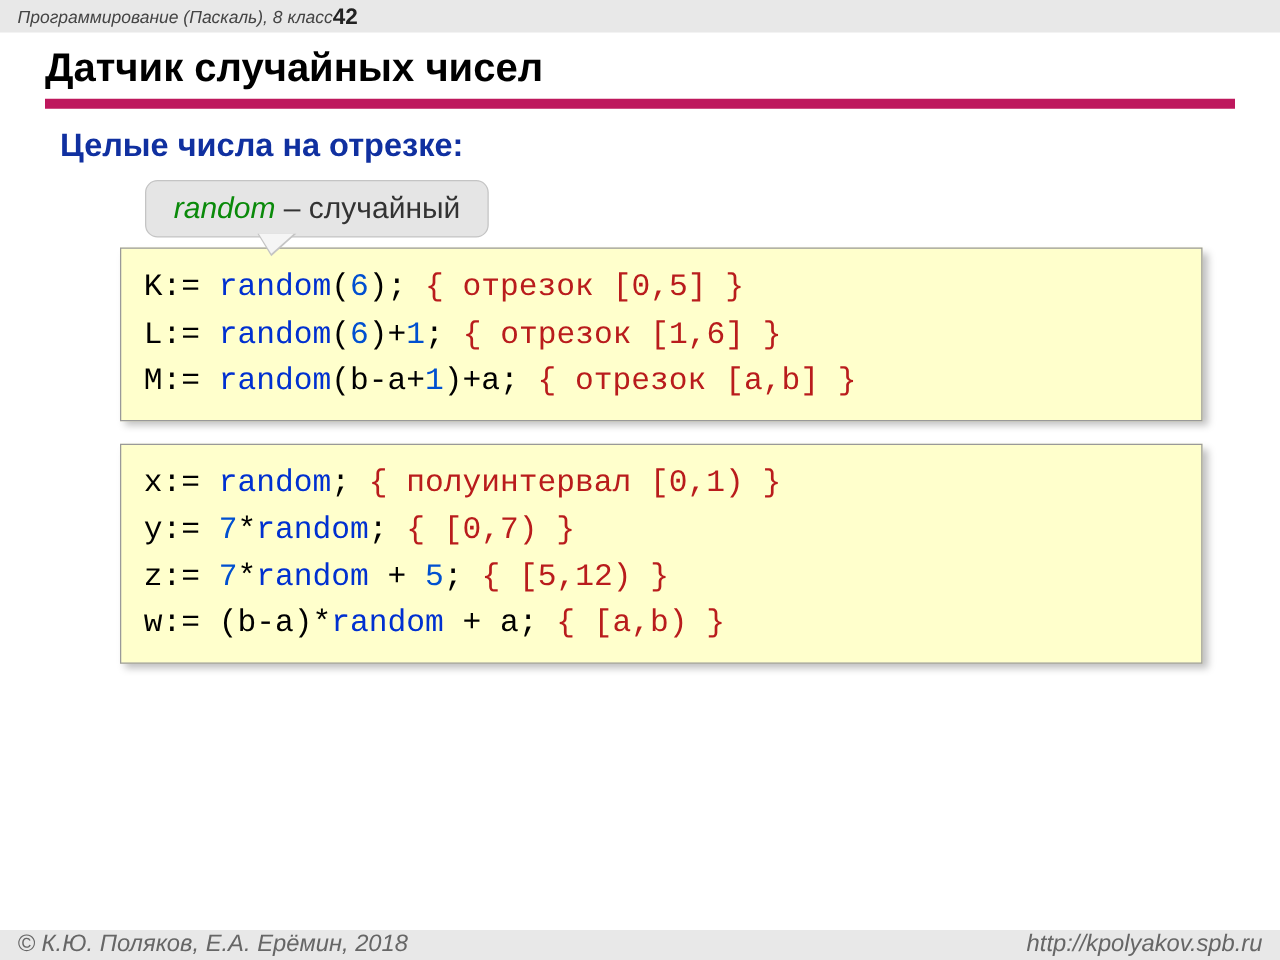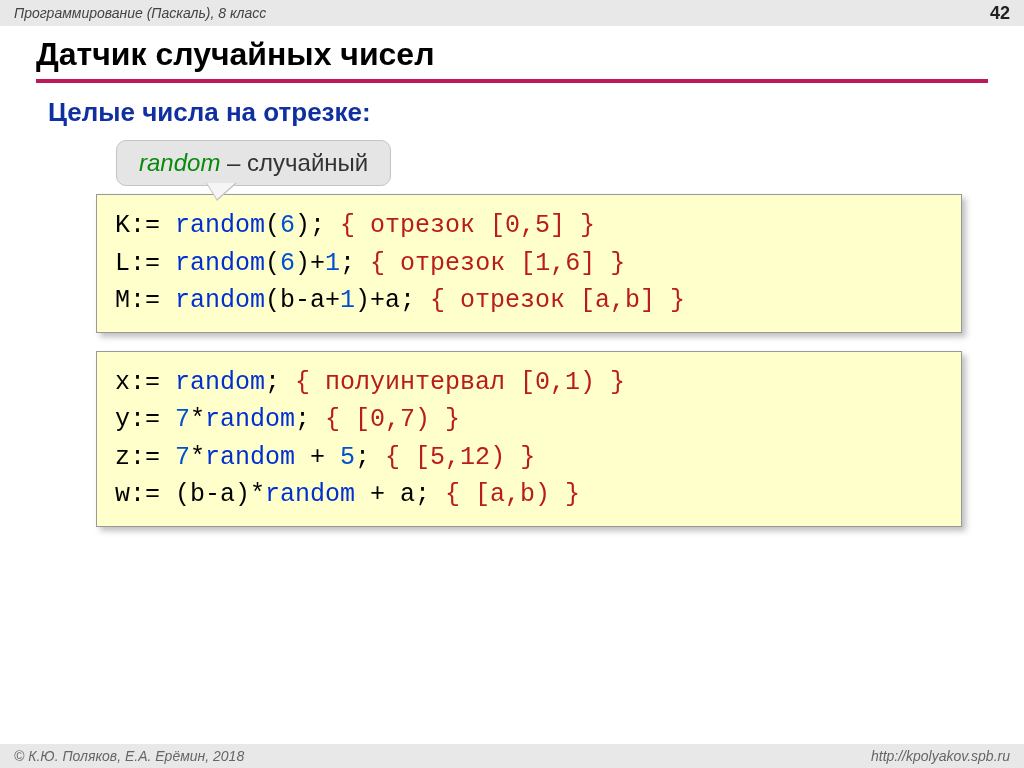--- a/index.html
+++ b/index.html
@@ -9,35 +9,35 @@
     background: #fff;
     font-family: Arial, Helvetica, sans-serif;
     position: relative;
     overflow: hidden;
   }
   .topbar {
     background: #e8e8e8;
     height: 26px;
     width: 100%;
     display: flex;
-    justify-content: space-between;
+    justify-content: flex-start;
     align-items: center;
     padding: 0 14px;
     font-size: 14px;
     font-style: italic;
     color: #444;
   }
   .topbar .pagenum { font-style: normal; font-weight: bold; color: #222; font-size: 18px; }
   .content { padding: 10px 36px 0 36px; }
   h1.title {
     font-size: 32px;
     font-weight: bold;
     color: #000;
     padding-bottom: 6px;
-    border-bottom: 4px solid #be185d;
+    border-bottom: 8px solid #be185d;
     margin-bottom: 14px;
   }
   h2.section {
     font-size: 26px;
     font-weight: bold;
     color: #1030a0;
     margin: 6px 0 12px 12px;
   }
   .tooltip-wrap { position: relative; margin-left: 80px; margin-bottom: 8px; }
   .tooltip {
@@ -86,21 +86,21 @@
   .cmt { color: #b91c1c; }
   .footer {
     position: absolute;
     bottom: 0; left: 0; right: 0;
     height: 24px;
     background: #e8e8e8;
     display: flex;
     justify-content: space-between;
     align-items: center;
     padding: 0 14px;
-    font-size: 14px;
+    font-size: 19px;
     font-style: italic;
     color: #666;
   }
 </style>
 </head>
 <body>
 
 <div class="topbar">
   <span>Программирование (Паскаль), 8 класс</span>
   <span class="pagenum">42</span>

